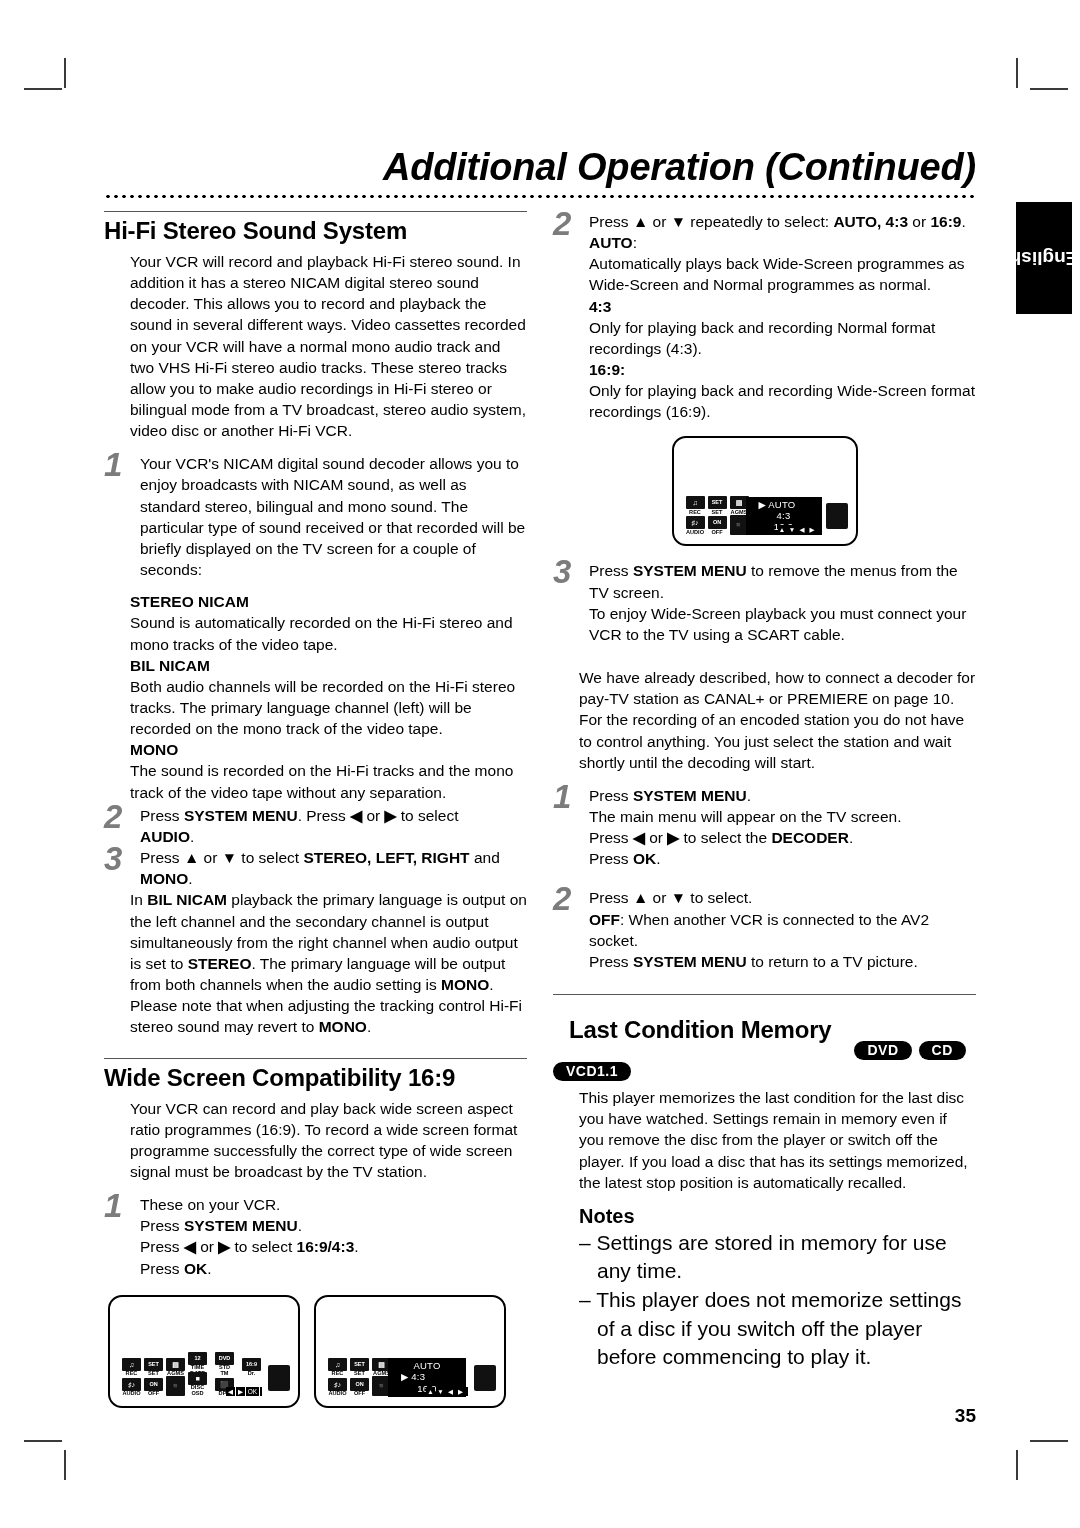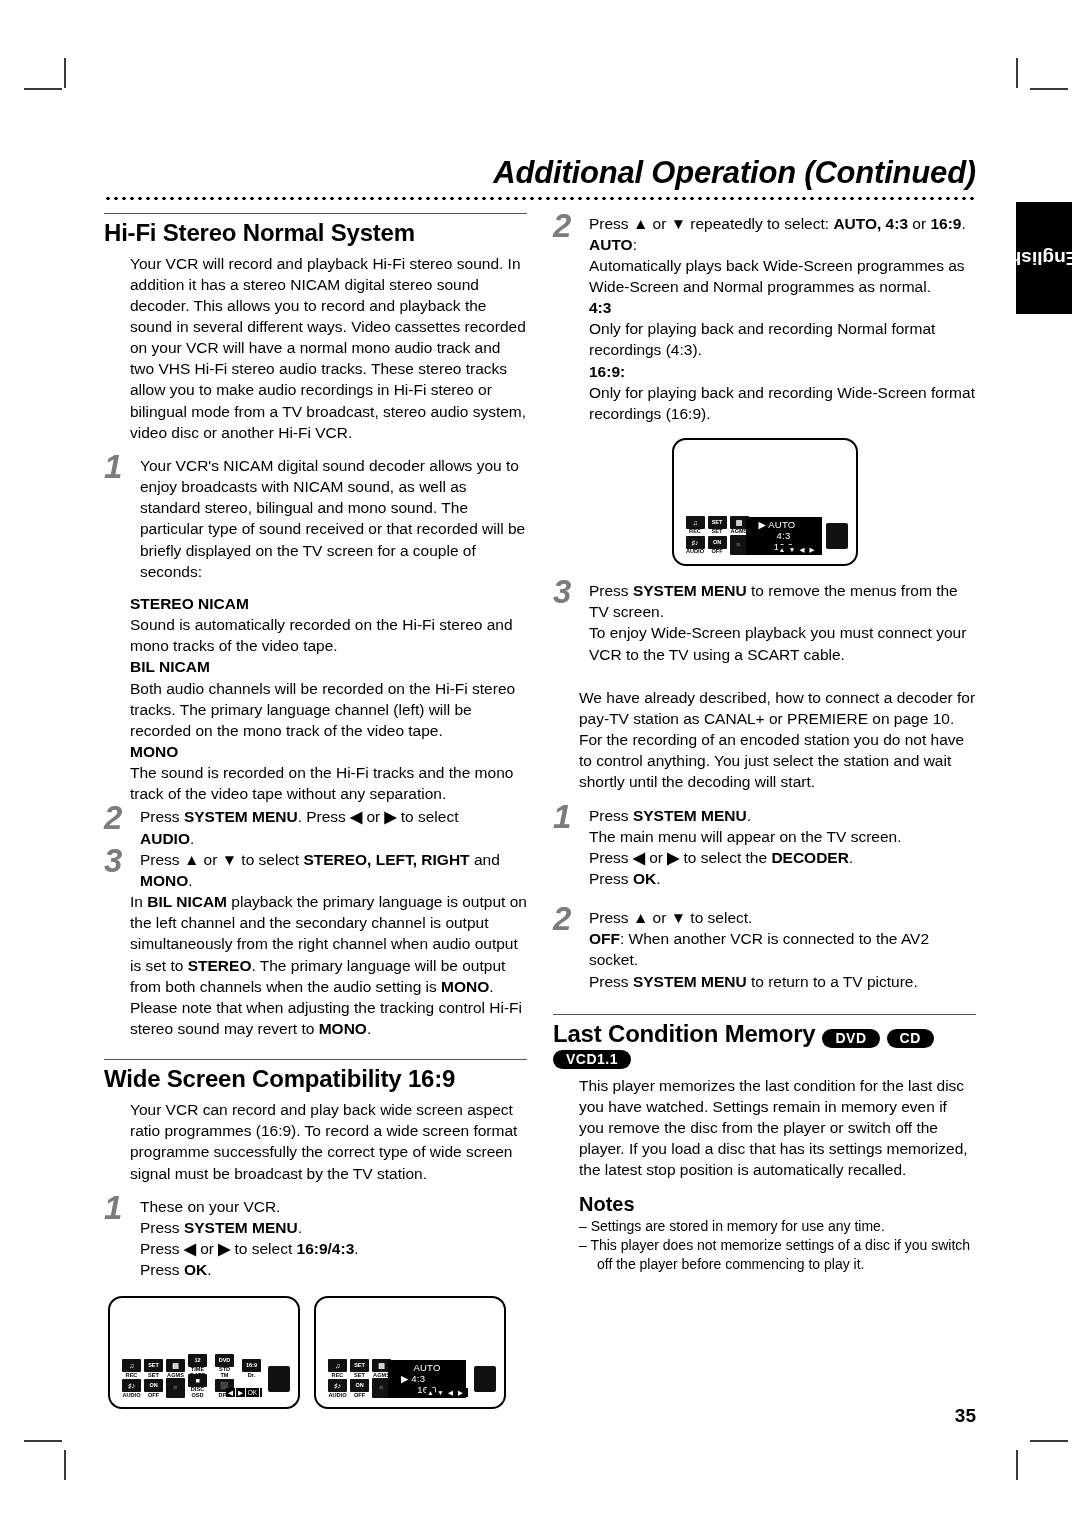--- a/index.html
+++ b/index.html
@@ -26,26 +26,26 @@
     position: absolute;
     left: 104px;
     top: 140px;
     width: 872px;
     height: 1285px;
   }
 
   
   .page-title {
     text-align: right;
-    font-size: 31px;
+    font-size: 38px;
     font-weight: bold;
     font-style: italic;
     letter-spacing: -0.2px;
     line-height: 1.05;
-    margin: 17px 0 6px 0;
+    margin: 8px 0 6px 0;
   }
   .dotrule {
     height: 5px;
     width: 100%;
     background-image: radial-gradient(circle, #000 1.6px, transparent 1.9px);
     background-size: 8px 5px;
     background-repeat: repeat-x;
     margin-bottom: 12px;
   }
 
@@ -137,21 +137,21 @@
     padding: 1px 13px 2px 13px;
     letter-spacing: 0.5px;
     vertical-align: 5px;
     margin-left: 7px;
   }
   .badge.vcd { vertical-align: 0; margin-left: 0; }
   .titlerow { display: flex; align-items: flex-end; }
 
   
   .notes-h { font-size: 20px; font-weight: bold; margin: 8px 0 1px 26px; }
-  .note { font-size: 14px; line-height: 1.36; margin: 0 0 0 26px; padding-left: 18px; text-indent: -18px; }
+  .note { font-size: 21px; line-height: 1.36; margin: 0 0 0 26px; padding-left: 18px; text-indent: -18px; }
 
   
   .tv {
     border: 2.5px solid #000;
     border-radius: 14px;
     background: #fff;
     position: relative;
     box-sizing: border-box;
   }
   .osd {
@@ -253,21 +253,21 @@
   <div class="dotrule"></div>
 
   <div class="lang-tab">
     <span>English</span>
   </div>
 
   <div class="cols">
 
     <div class="col">
 
-      <h2 class="section">Hi-Fi Stereo Normal System</h2>
+      <h2 class="section">Hi-Fi Stereo Sound System</h2>
       <p class="body">Your VCR will record  and playback Hi-Fi stereo sound. In addition it has a stereo NICAM digital stereo sound decoder. This allows you to record and playback the sound in several different ways. Video cassettes recorded on your VCR will have a normal mono audio track and two VHS Hi-Fi stereo audio tracks. These stereo tracks allow you to make audio recordings in Hi-Fi stereo or bilingual mode from a TV broadcast, stereo audio system, video disc or another Hi-Fi VCR.</p>
 
       <div class="step">
         <span class="num">1</span>
         <span>Your VCR's NICAM digital sound decoder allows you to enjoy broadcasts with NICAM sound, as well as standard stereo, bilingual and mono sound. The  particular type of sound received or that recorded will be briefly displayed on the TV screen for a couple of seconds:</span>
       </div>
 
       <div class="sub">STEREO NICAM</div>
       <p class="body tight">Sound is automatically recorded on the Hi-Fi stereo and mono tracks of the video tape.</p>
       <div class="sub">BIL NICAM</div>
@@ -424,21 +424,21 @@
         <span class="ln"><span>Press </span><b>▲</b><span> or </span><b>▼</b><span> repeatedly to select: </span><b>AUTO, 4:3</b><span> or </span><b>16:9</b><span>.</span></span>
         <span class="ln"><b>AUTO</b><span>:</span></span>
         <span class="ln">Automatically plays back Wide-Screen programmes as Wide-Screen and Normal programmes as normal.</span>
         <span class="ln"><b>4:3</b></span>
         <span class="ln">Only for playing back and recording Normal format recordings (4:3).</span>
         <span class="ln"><b>16:9:</b></span>
         <span class="ln">Only for playing back and recording Wide-Screen format recordings (16:9).</span>
       </div>
 
       <div style="display:flex; justify-content:center; margin:14px 0 14px 0;">
-        <div class="tv" style="width:186px; height:128px;">
+        <div class="tv" style="width:186px; height:110px;">
           <div class="osd">
             <div class="icrow" style="left:2px; bottom:20px;">
               <div class="ic">
                   <span class="glyph">♫</span>
                   <span class="lbl">REC</span>
                 </div>
               <div class="ic">
                   <span class="glyph sm">SET</span>
                   <span class="lbl">SET</span>
                 </div>
@@ -495,21 +495,21 @@
       </div>
 
       <div class="step" style="margin-bottom:22px;">
         <span class="num">2</span>
         <span class="ln"><span>Press </span><b>▲</b><span> or </span><b>▼</b><span> to select.</span></span>
         <span class="ln"><b>OFF</b><span>: When another VCR is connected to the AV2 socket.</span></span>
         <span class="ln"><span>Press </span><b>SYSTEM MENU</b><span> to return to a TV picture.</span></span>
       </div>
 
       <div class="titlerow" style="border-top:1.6px solid #555; padding-top:5px;">
-        <h2 class="section noline" style="margin:0;">Last Condition Memory</h2>
+        <h2 class="section noline" style="margin:16px;">Last Condition Memory</h2>
         <span class="badge">DVD</span>
         <span class="badge">CD</span>
       </div>
       <div style="margin:2px 0 6px 0;">
         <span class="badge vcd">VCD1.1</span>
       </div>
 
       <p class="body">This player memorizes the last condition for the last disc you have watched. Settings remain in memory even if you remove the disc from the player or switch off the player. If you load a disc that has its settings memorized, the latest stop position is automatically recalled.</p>
 
       <div class="notes-h">Notes</div>

